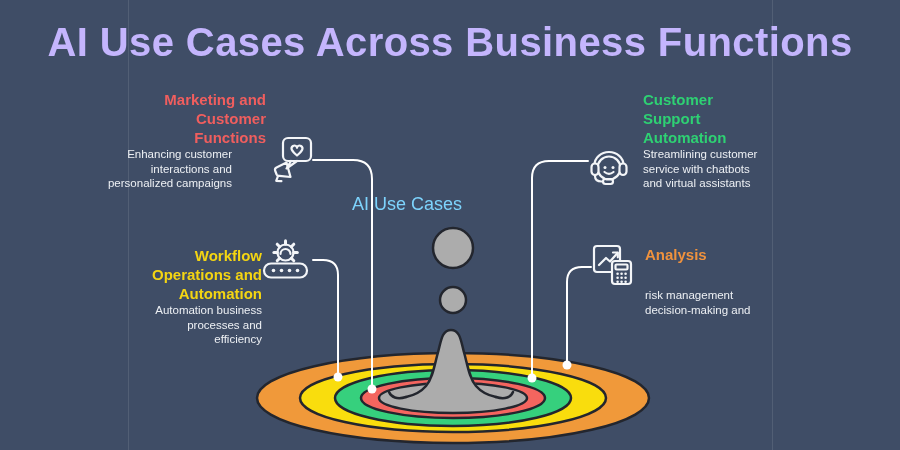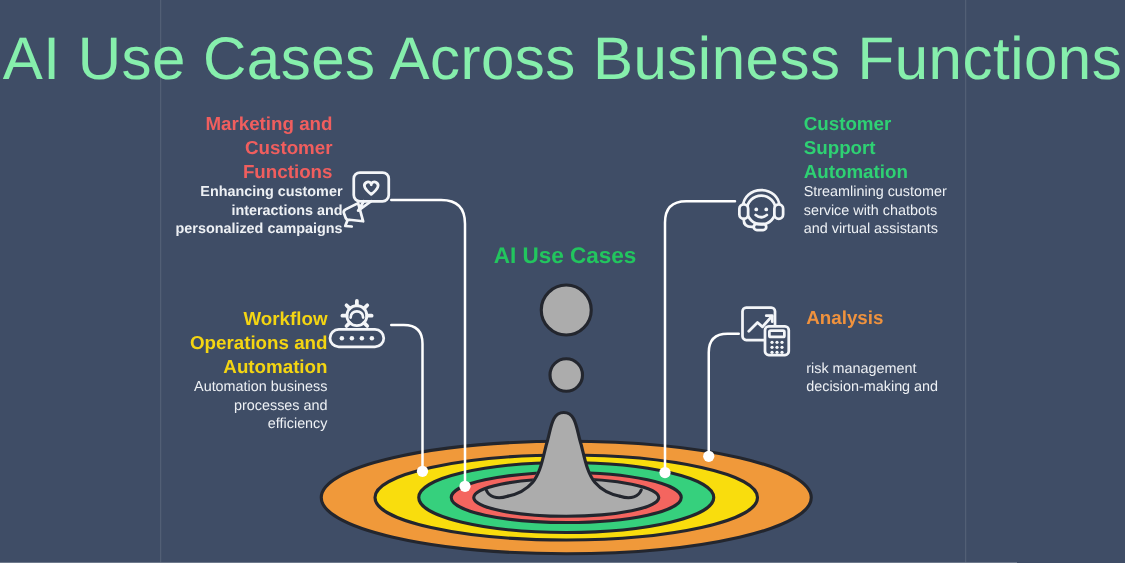--- a/index.html
+++ b/index.html
@@ -4,25 +4,25 @@
 <style>
   html,body{margin:0;padding:0;}
   .stage{
     position:relative;width:900px;height:450px;overflow:hidden;
     background:#3f4d66;
     font-family:"Liberation Sans","DejaVu Sans",sans-serif;
   }
   .col-sep{position:absolute;top:0;bottom:0;width:1px;background:rgba(255,255,255,.10);}
   .title{
     position:absolute;top:20px;left:0;right:0;text-align:center;
-    color:#86efac;font-size:48px;font-weight:400;letter-spacing:.4px;
+    color:#c4b5fd;font-size:40px;font-weight:700;letter-spacing:.4px;
   }
   .center-label{
-    position:absolute;top:194px;left:352px;width:200px;text-align:center;
-    color:#22c55e;font-size:18px;font-weight:700;
+    position:absolute;top:194px;left:352px;width:200px;
+    color:#7dd3fc;font-size:18px;font-weight:400;
   }
   .heading{position:absolute;font-size:15px;line-height:19px;font-weight:700;}
   .body-text{position:absolute;font-size:11.5px;line-height:14.6px;color:#edf0f4;}
   .heading span,.body-text span{display:block;}
   .ta-r{text-align:right;}
   .ta-l{text-align:left;}
   .icon{position:absolute;}
   .icon svg{display:block;}
   .stroke{fill:none;stroke:#f3f5f8;stroke-width:2.2;stroke-linecap:round;stroke-linejoin:round;}
   .stroke-thick{fill:none;stroke:#f3f5f8;stroke-width:3;stroke-linecap:round;}
@@ -70,21 +70,21 @@
     <circle cx="567" cy="365" r="4.5" fill="#ffffff"></circle>
   </svg>
 
   <div class="center-label">AI Use Cases</div>
 
   <div class="heading ta-r" style="top: 90px; right: 634px; width: 160px; color: rgb(240, 94, 94); text-align: right;">
     <span>Marketing and</span>
     <span>Customer</span>
     <span>Functions</span>
   </div>
-  <div class="body-text ta-r" style="top:147px;right:626px;width:170px;font-weight:bold;">
+  <div class="body-text ta-r" style="top:147px;right:668px;width:170px;">
     <span>Enhancing customer</span>
     <span>interactions and</span>
     <span>personalized campaigns</span>
   </div>
   <div class="icon" style="left:270px;top:135px;">
     <svg width="50" height="54" viewBox="0 0 50 54">
       <rect class="stroke" x="13" y="3" width="28" height="23" rx="5"></rect>
       <path class="stroke" d="M 21 26 L 16.5 33.5 L 27 26"></path>
       <path class="stroke" d="M 27 20.5 C 21.5 16 20 13 23 11 C 25 9.7 27 11.3 27 12.8 C 27 11.3 29 9.7 31 11 C 34 13 32.5 16 27 20.5 Z"></path>
       <path class="stroke" d="M 16.5 27.5 L 6.5 32.5 Q 4.5 33.5 5.1 35.5 L 6.6 39.5 Q 7.4 41.2 9.5 40.8 L 20.5 42 L 16.5 27.5 Z"></path>

